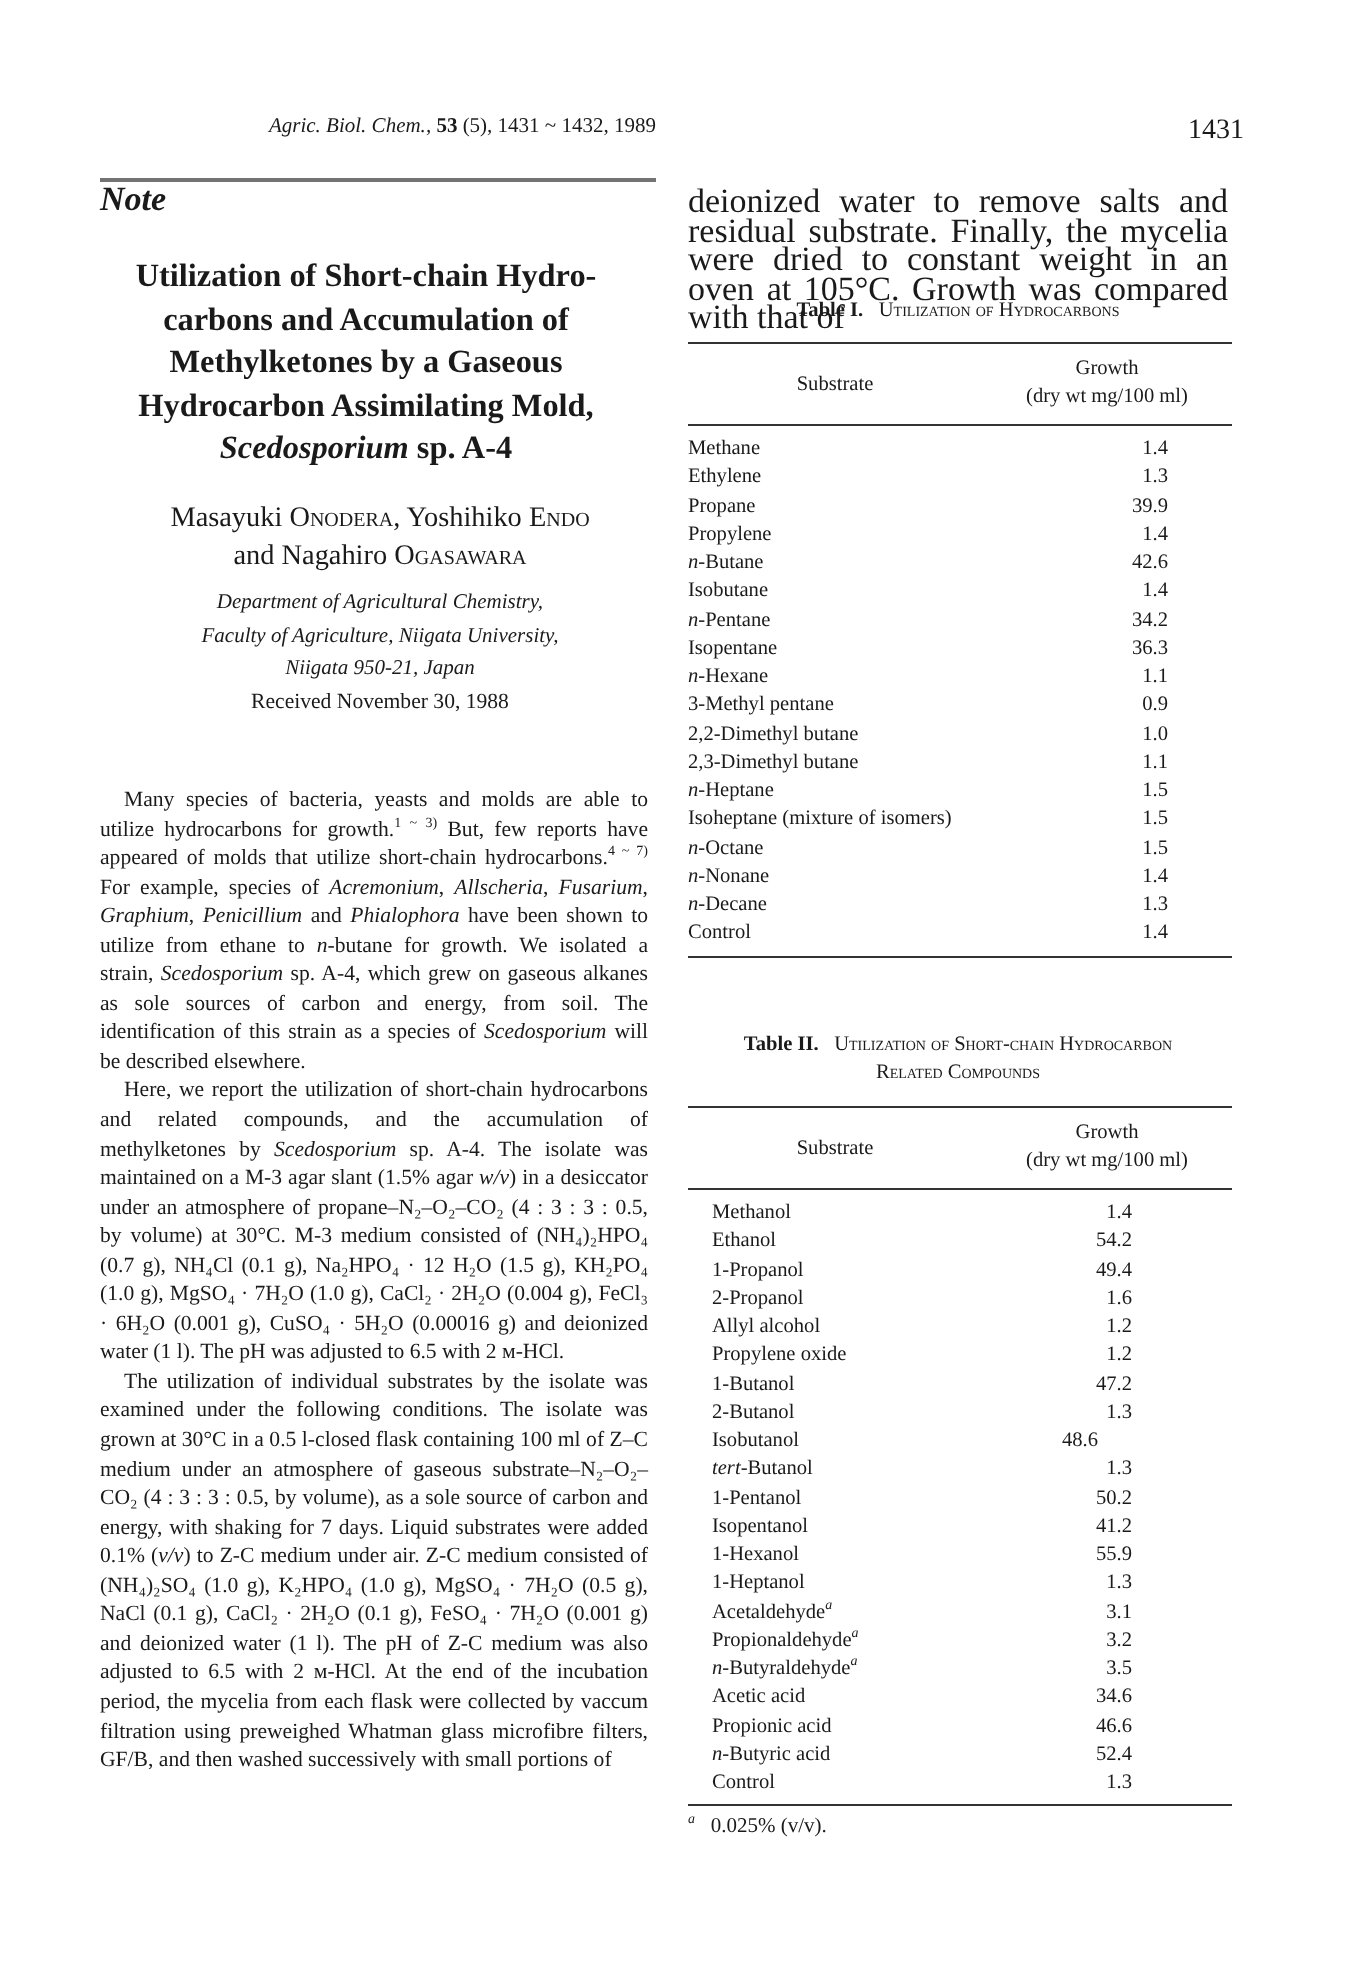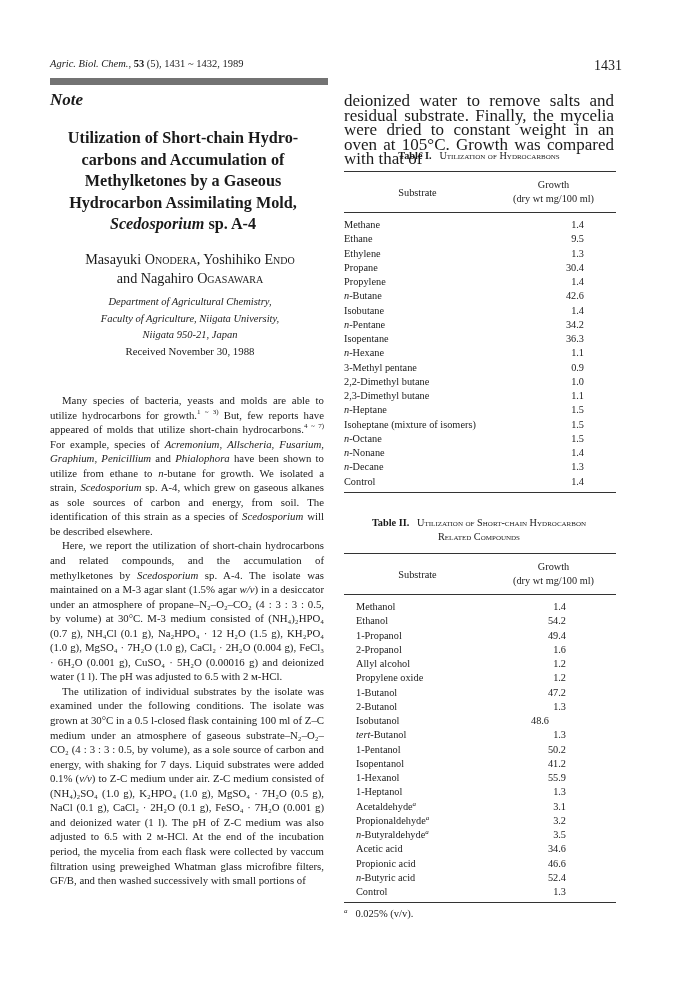--- a/index.html
+++ b/index.html
@@ -1,19 +1,19 @@
 <!DOCTYPE html>
 <html><head>
 <meta charset="utf-8">
 <style>
   html,body{margin:0;padding:0;background:#fff;}
   body{width:685px;height:988px;position:relative;overflow:hidden;color:#1a1a1a;
        font-family:"Liberation Serif","DejaVu Serif",serif;}
   .abs{position:absolute;}
-  .header{left:50px;top:58px;width:278px;font-size:10.5px;border-bottom:7px solid #737373;padding-bottom:9px;}
+  .header{left:50px;top:58px;width:278px;font-size:10.5px;border-bottom:2px solid #737373;padding-bottom:20px;text-align:right;}
   .header i{font-style:italic;}
   .pagenum{left:594px;top:58px;font-size:14px;}
   .note{left:50px;top:90px;font-size:17px;font-weight:bold;font-style:italic;}
   .title{left:58px;top:128px;width:250px;text-align:center;font-size:16.2px;font-weight:bold;line-height:21.5px;}
   .authors{left:50px;top:250px;width:280px;text-align:center;font-size:14.2px;line-height:19px;}
   .sc{font-variant:small-caps;}
   .affil{left:50px;top:294px;width:280px;text-align:center;font-size:10.5px;font-style:italic;line-height:16.5px;}
   .received{left:50px;top:345px;width:280px;text-align:center;font-size:10.8px;}
   .body-left{left:50px;top:393px;width:274px;font-size:10.8px;line-height:14.55px;text-align:justify;}
   .body-left p{margin:0;text-indent:12px;}
@@ -83,30 +83,26 @@
         <div>(dry wt mg/100 ml)</div>
       </div>
   </div>
   <div class="rule" style="margin-bottom:5px;"></div>
   <div id="t1body">
       <div class="row">
         <div class="s"><span>Methane</span></div>
         <div class="v" style="padding-right: 32px;">1.4</div>
       </div>
       <div class="row">
-        <div class="s"><span>Ethane</span></div>
-        <div class="v" style="padding-right: 32px;">9.5</div>
-      </div>
-      <div class="row">
         <div class="s"><span>Ethylene</span></div>
         <div class="v" style="padding-right: 32px;">1.3</div>
       </div>
       <div class="row">
         <div class="s"><span>Propane</span></div>
-        <div class="v" style="padding-right: 32px;">30.4</div>
+        <div class="v" style="padding-right: 32px;">39.9</div>
       </div>
       <div class="row">
         <div class="s"><span>Propylene</span></div>
         <div class="v" style="padding-right: 32px;">1.4</div>
       </div>
       <div class="row">
         <div class="s"><i>n</i><span>-Butane</span></div>
         <div class="v" style="padding-right: 32px;">42.6</div>
       </div>
       <div class="row">

